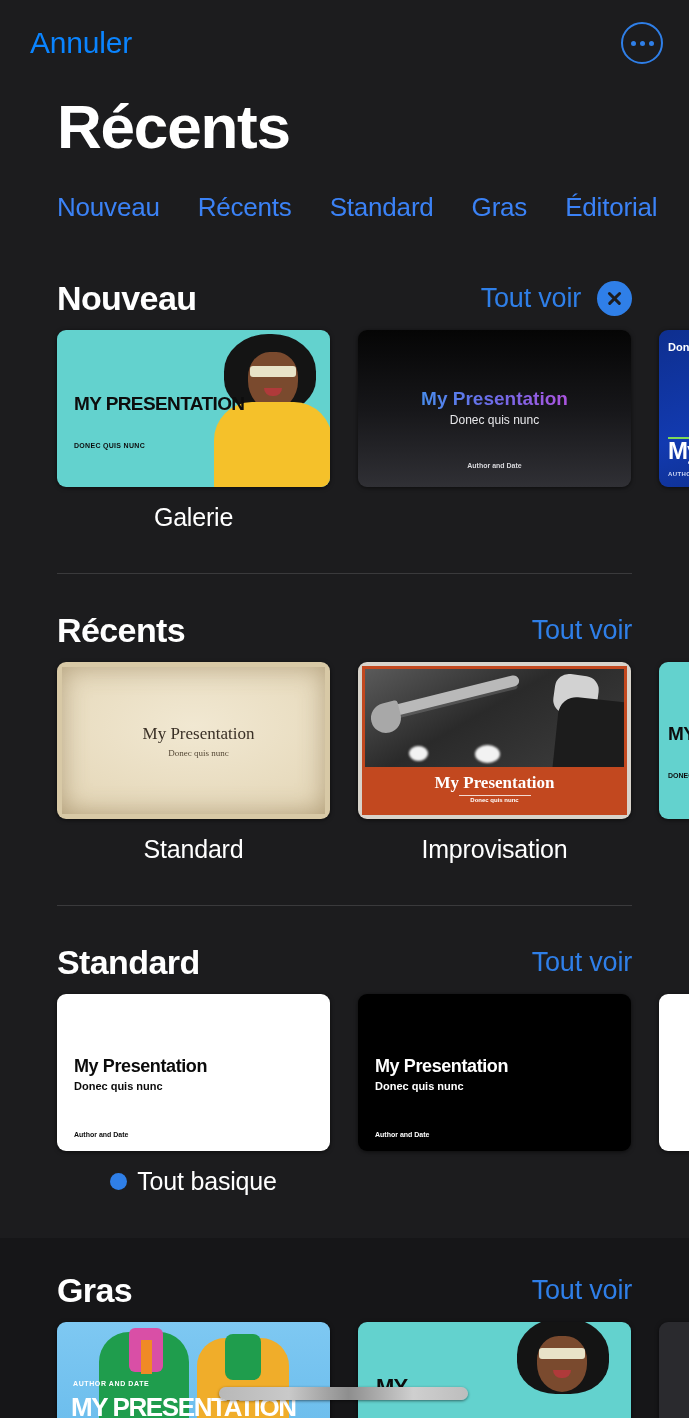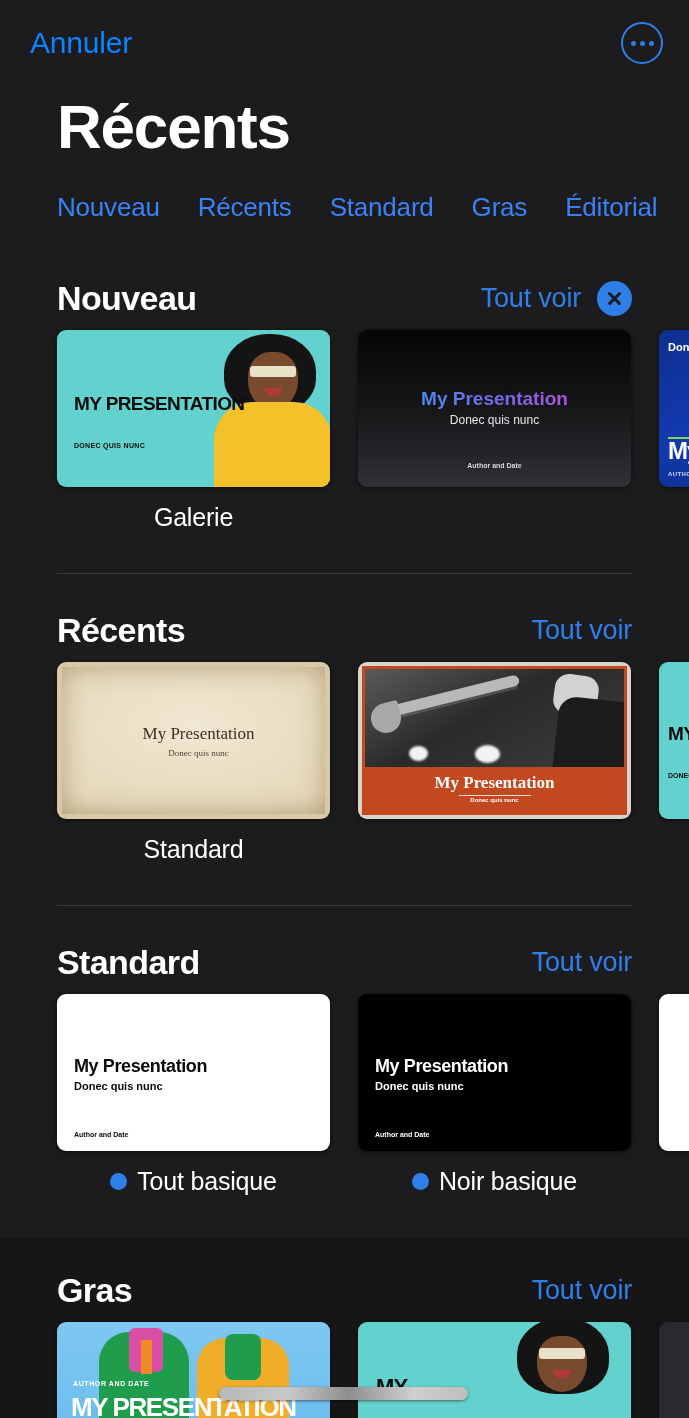--- a/index.html
+++ b/index.html
@@ -368,20 +368,23 @@
               <div class="bokeh1"></div>
               <div class="bokeh2"></div>
             </div>
             <div class="band">
               <div class="i-title">My Presentation</div>
               <div class="i-rule"></div>
               <div class="i-sub">Donec quis nunc</div>
             </div>
           </div>
         </div>
+        <div class="card-label">
+          <span>Improvisation</span>
+        </div>
       </div>
 
       <div class="card">
         <div class="thumb t-teal">
           <div class="tt-title">MY PRESENTATION</div>
           <div class="tt-sub">DONEC</div>
         </div>
       </div>
 
     </div>
@@ -408,24 +411,20 @@
           <span class="dot"></span>
           <span>Tout basique</span>
         </div>
       </div>
 
       <div class="card">
         <div class="thumb t-black">
           <div class="s-title">My Presentation</div>
           <div class="s-sub">Donec quis nunc</div>
           <div class="s-foot">Author and Date</div>
-        </div>
-        <div class="card-label">
-          <span class="dot"></span>
-          <span>Noir basique</span>
         </div>
       </div>
 
       <div class="card">
         <div class="thumb t-white"></div>
       </div>
 
     </div>
   </div>
 

